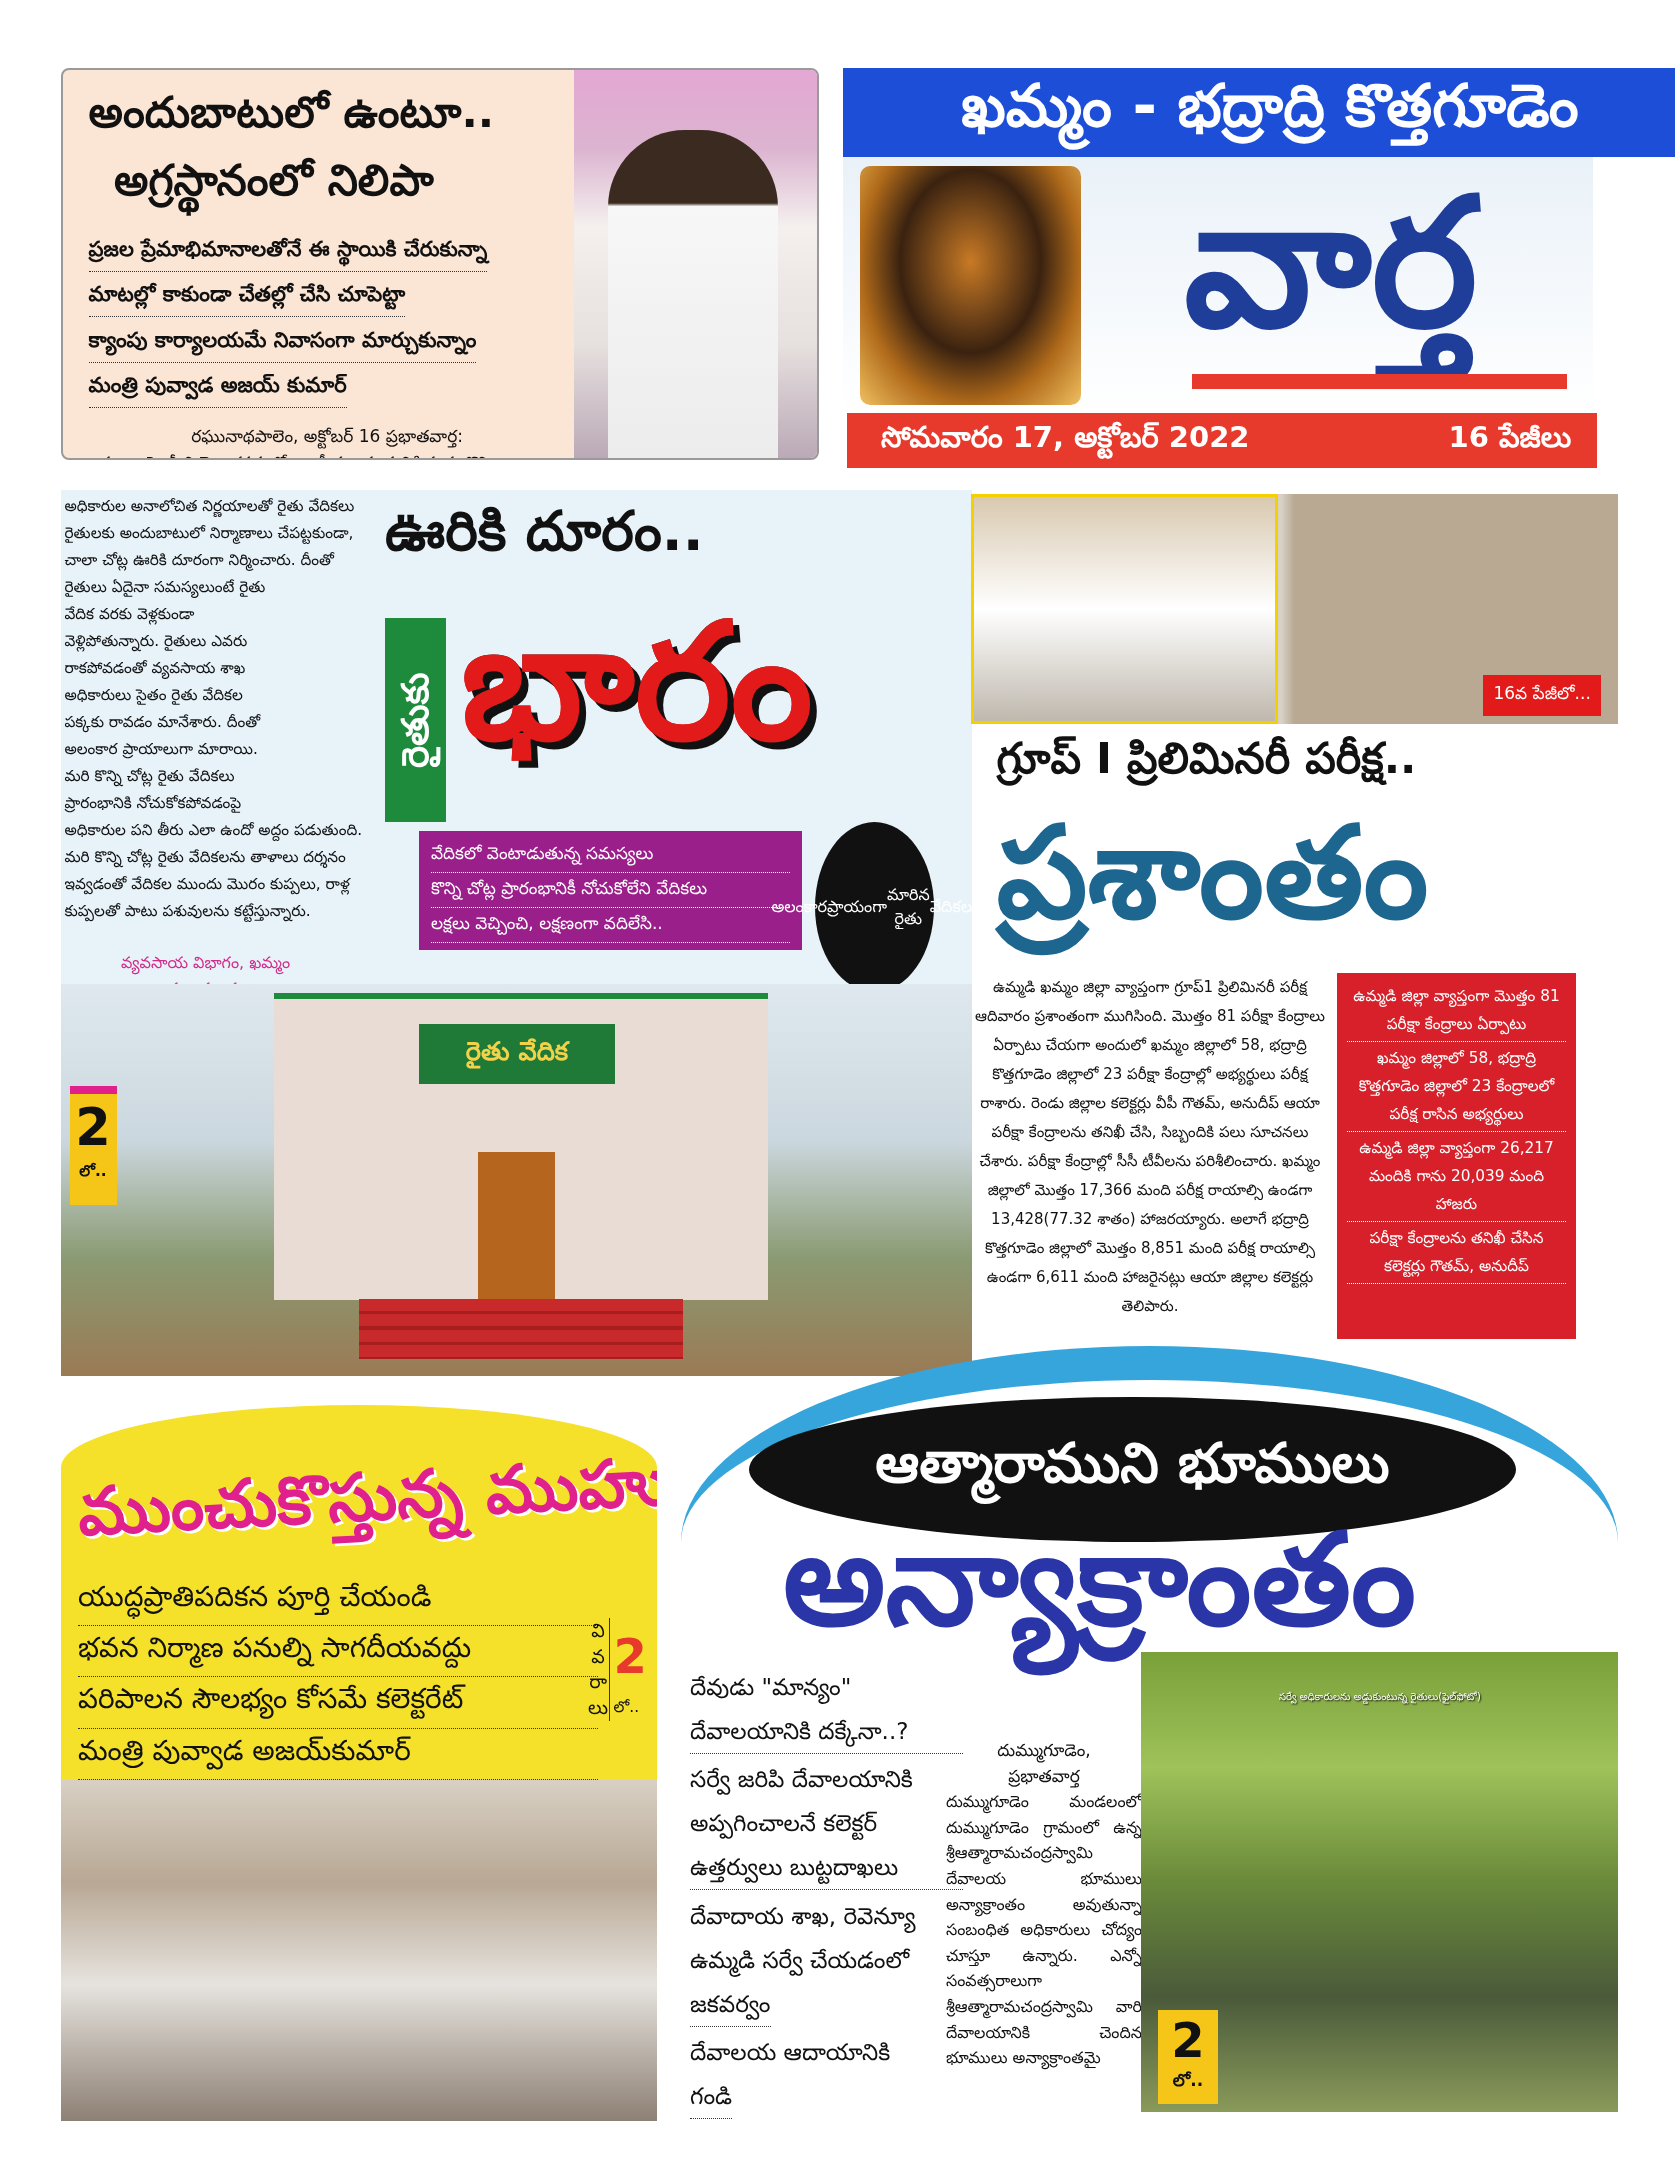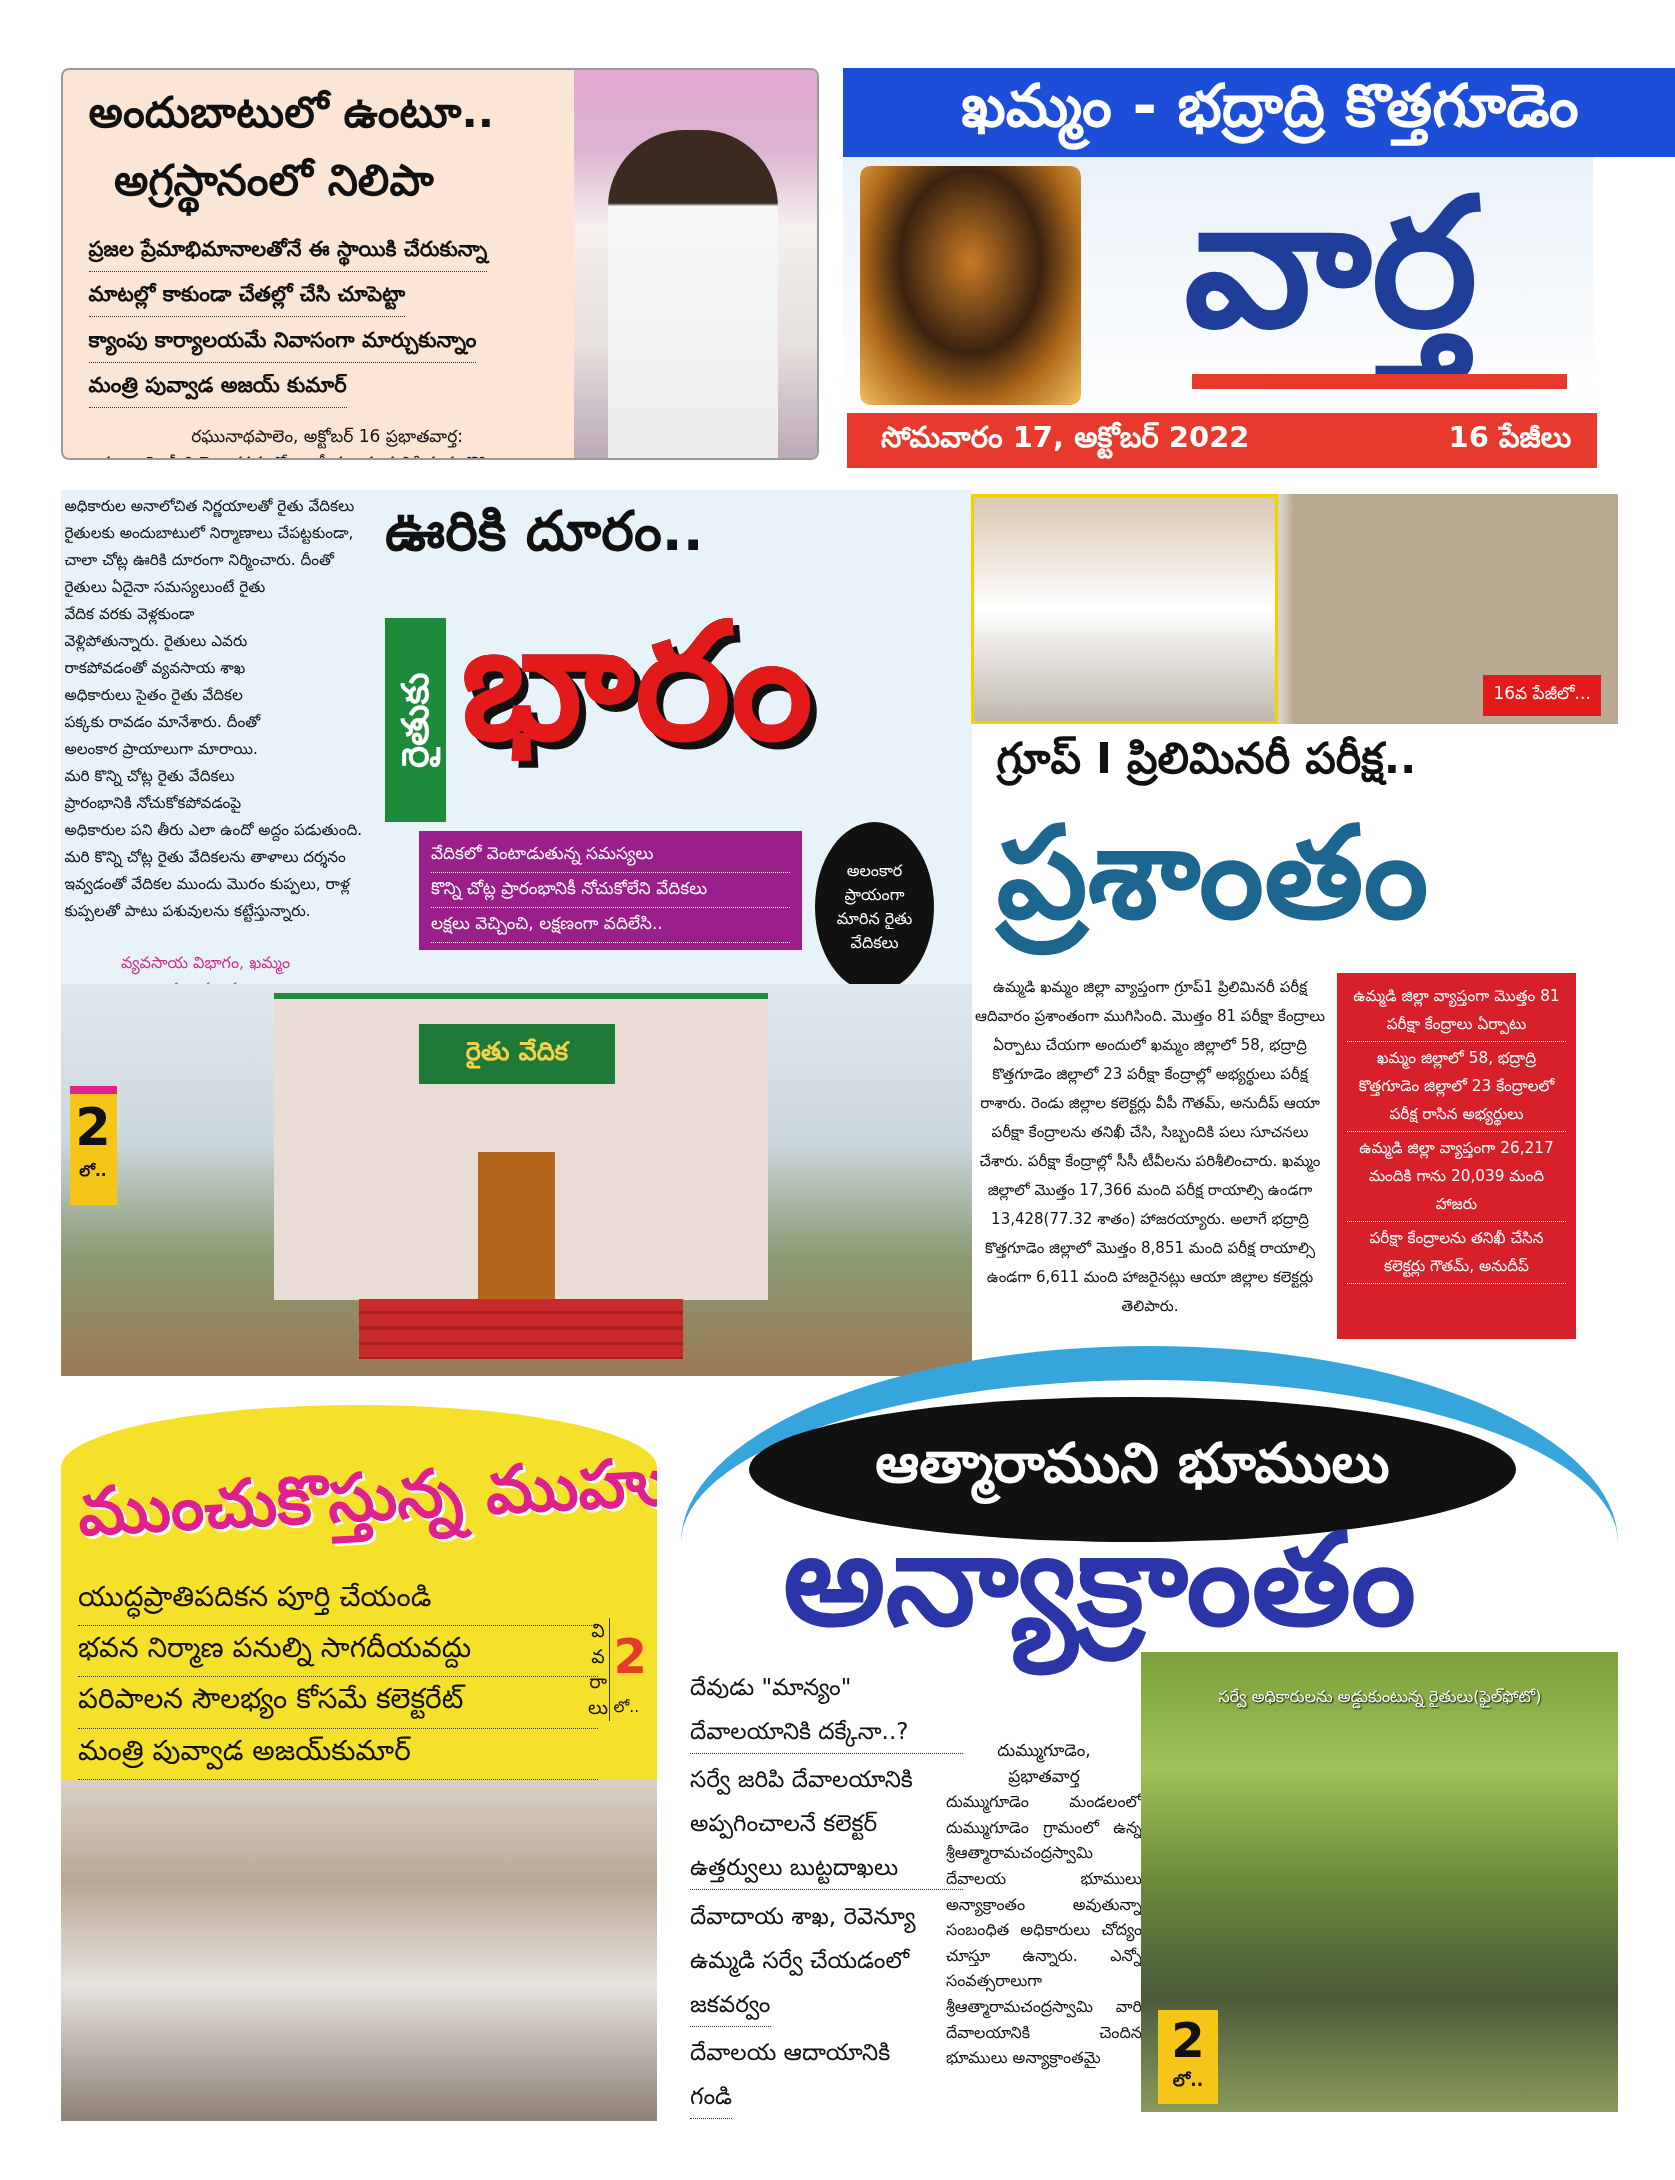--- a/index.html
+++ b/index.html
@@ -26,21 +26,21 @@
 #masthead .date-bar{position:absolute;left:4px;top:345px;width:750px;height:55px;background:#e83a2c;color:#fff;font-weight:bold;font-size:29px;display:flex;align-items:center;justify-content:space-between;padding:0 25.6px 0 34px}
 
 #raithu{left:61px;top:490px;width:911px;height:886px;background:#e7f2f9;overflow:hidden}
 #raithu .col{position:absolute;font-size:15.3px;line-height:27px;white-space:nowrap}
 #raithu .byline{position:absolute;left:60px;top:460px;color:#d12c8c;font-size:16px;line-height:25.6px;text-align:center}
 #raithu .kicker{position:absolute;left:324px;top:8.5px;font-weight:bold;font-size:55px;white-space:nowrap}
 #raithu .big{position:absolute;left:332px;top:111px;font-weight:bold;font-size:162px;color:#e21a1a;line-height:1;white-space:nowrap;text-shadow:6.8px 6.8px 0 #111;background:linear-gradient(180deg,#111 0 30%,#e21a1a 55%);-webkit-background-clip:text;background-clip:text}
 #raithu .tag{position:absolute;left:324px;top:128px;width:61px;height:204px;background:#1e8a3c;color:#fff;font-weight:bold;font-size:37px;display:flex;align-items:center;justify-content:center;writing-mode:vertical-rl;transform:rotate(180deg)}
 #raithu .purple{position:absolute;left:358px;top:341px;width:383px;background:#9b1f8a;color:#fff;padding:6.8px 12px}
 #raithu .purple div{font-size:17px;border-bottom:1.7px dotted #fff;padding:5.1px 0;white-space:nowrap}
-#raithu .oval{position:absolute;left:754px;top:332px;width:119px;height:170px;background:#111;color:#fff;border-radius:50%;font-size:16px;line-height:24px;display:flex;flex-direction:column;align-items:center;justify-content:center;text-align:center}
+#raithu .oval{position:absolute;left:754px;top:332px;width:119px;height:170px;background:#111;color:#fff;border-radius:50%;font-size:16px;line-height:24px;display:flex;flex-direction:row;align-items:center;justify-content:center;text-align:center}
 #raithu .building{position:absolute;left:0;top:494px;width:911px;height:392px;background:linear-gradient(180deg,#dfe8ef 0%,#cbd7de 40%,#8a9a72 70%,#9a7a55 100%)}
 #raithu .house{position:absolute;left:213px;top:8.5px;width:494px;height:307px;background:#e8dcd4;border-top:6.8px solid #1e8a3c}
 #raithu .house .sign{position:absolute;left:145px;top:25.6px;width:196px;height:60px;background:#1e7a36;color:#f3d24a;font-weight:bold;font-size:25.6px;display:flex;align-items:center;justify-content:center}
 #raithu .house .door{position:absolute;left:204px;top:153px;width:77px;height:153px;background:#b5651d}
 #raithu .steps{position:absolute;left:298px;top:315px;width:324px;height:60px;background:repeating-linear-gradient(180deg,#c8292a 0 12px,#a81e1e 12px 15.3px)}
 .two-lo{position:absolute;background:#f5c518;color:#111;font-weight:bold;text-align:center}
 
 #group1{left:971px;top:494px;width:647px;height:852px}
 #group1 .photos{position:absolute;left:0;top:0;width:647px;height:230px;background:linear-gradient(90deg,#d7d1c6 0 48%,#b9a892 50% 100%)}
 #group1 .photo1{position:absolute;left:0;top:0;width:307px;height:230px;border:3.4px solid #f5d000;background:linear-gradient(180deg,#d9c9b0,#fff,#bfb8ad)}
@@ -62,21 +62,21 @@
 #atma{left:664px;top:1346px;width:954px;height:358px}
 #atma .arc{position:absolute;left:17px;top:0;width:937px;height:281px;border-top:34px solid #36a5dc;border-radius:50% 50% 0 0/70% 70% 0 0}
 #atma .oval{position:absolute;left:85px;top:51px;width:767px;height:145px;background:#111;border-radius:50%;color:#fff;font-weight:bold;font-size:55px;display:flex;align-items:center;justify-content:center;white-space:nowrap}
 #atma .big{position:absolute;left:119px;top:170px;font-weight:bold;font-size:128px;color:#2a35a8;white-space:nowrap;line-height:1}
 #side{left:690px;top:1665px;width:273px}
 #side div{font-size:23px;line-height:44px;white-space:nowrap}
 #side .dot{border-bottom:1.7px dotted #333;margin-bottom:3.4px}
 #dummu{left:946px;top:1738px;width:196px;font-size:16px;line-height:25.6px}
 #dummu .center{text-align:center;font-size:17px}
 #farm-photo{left:1141px;top:1652px;width:477px;height:460px;background:linear-gradient(180deg,#7aa03a 0%,#9fc25a 25%,#6a8a3a 50%,#4a5a3a 75%,#8a9a5a 100%)}
-#farm-photo .caption{position:absolute;left:77px;top:34px;width:324px;color:#fff;font-size:16px;line-height:22px;text-align:center;text-shadow:0.9px 0.9px 1.7px #000}
+#farm-photo .caption{position:absolute;left:77px;top:34px;width:324px;color:#fff;font-size:10px;line-height:22px;text-align:center;text-shadow:0.9px 0.9px 1.7px #000}
 </style>
 </head>
 <body>
 
 <div id="top-story" class="abs">
   <div class="headline h1">అందుబాటులో ఉంటూ..</div>
   <div class="headline h2">అగ్రస్థానంలో నిలిపా</div>
   <div class="bullets">
     <div><span class="bullet">ప్రజల ప్రేమాభిమానాలతోనే ఈ స్థాయికి చేరుకున్నా</span></div>
     <div><span class="bullet">మాటల్లో కాకుండా చేతల్లో చేసి చూపెట్టా</span></div>

